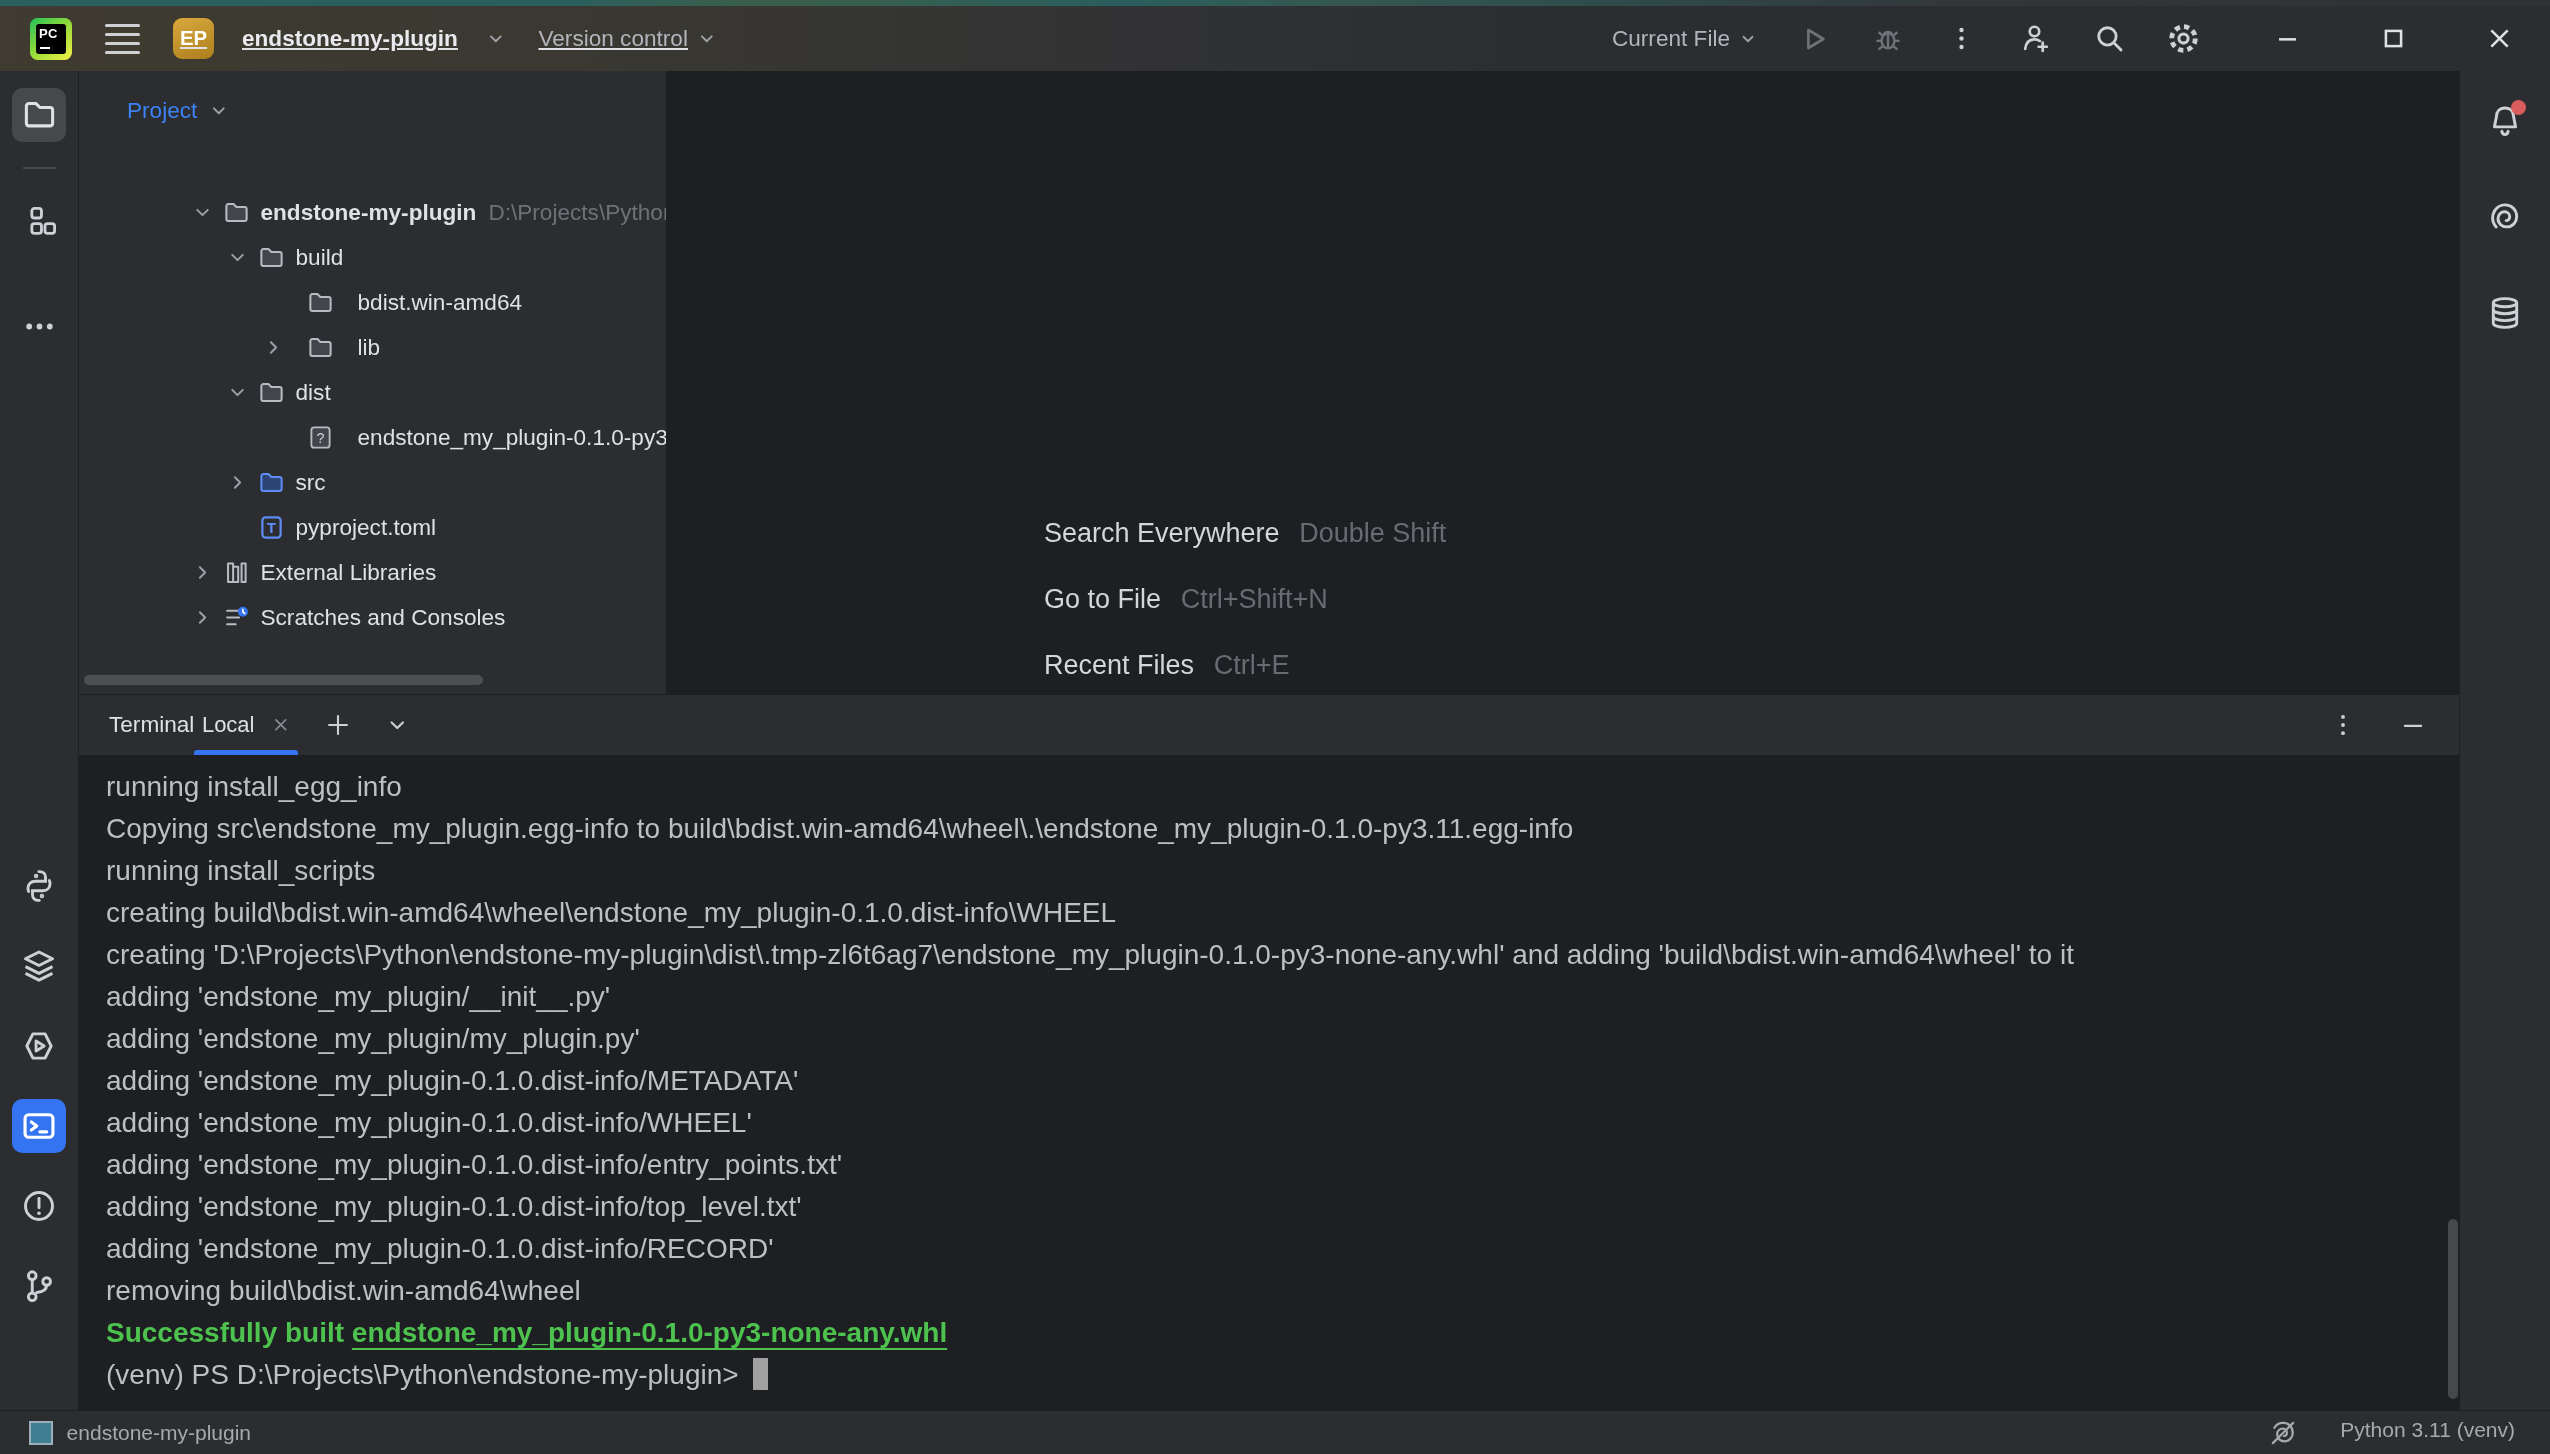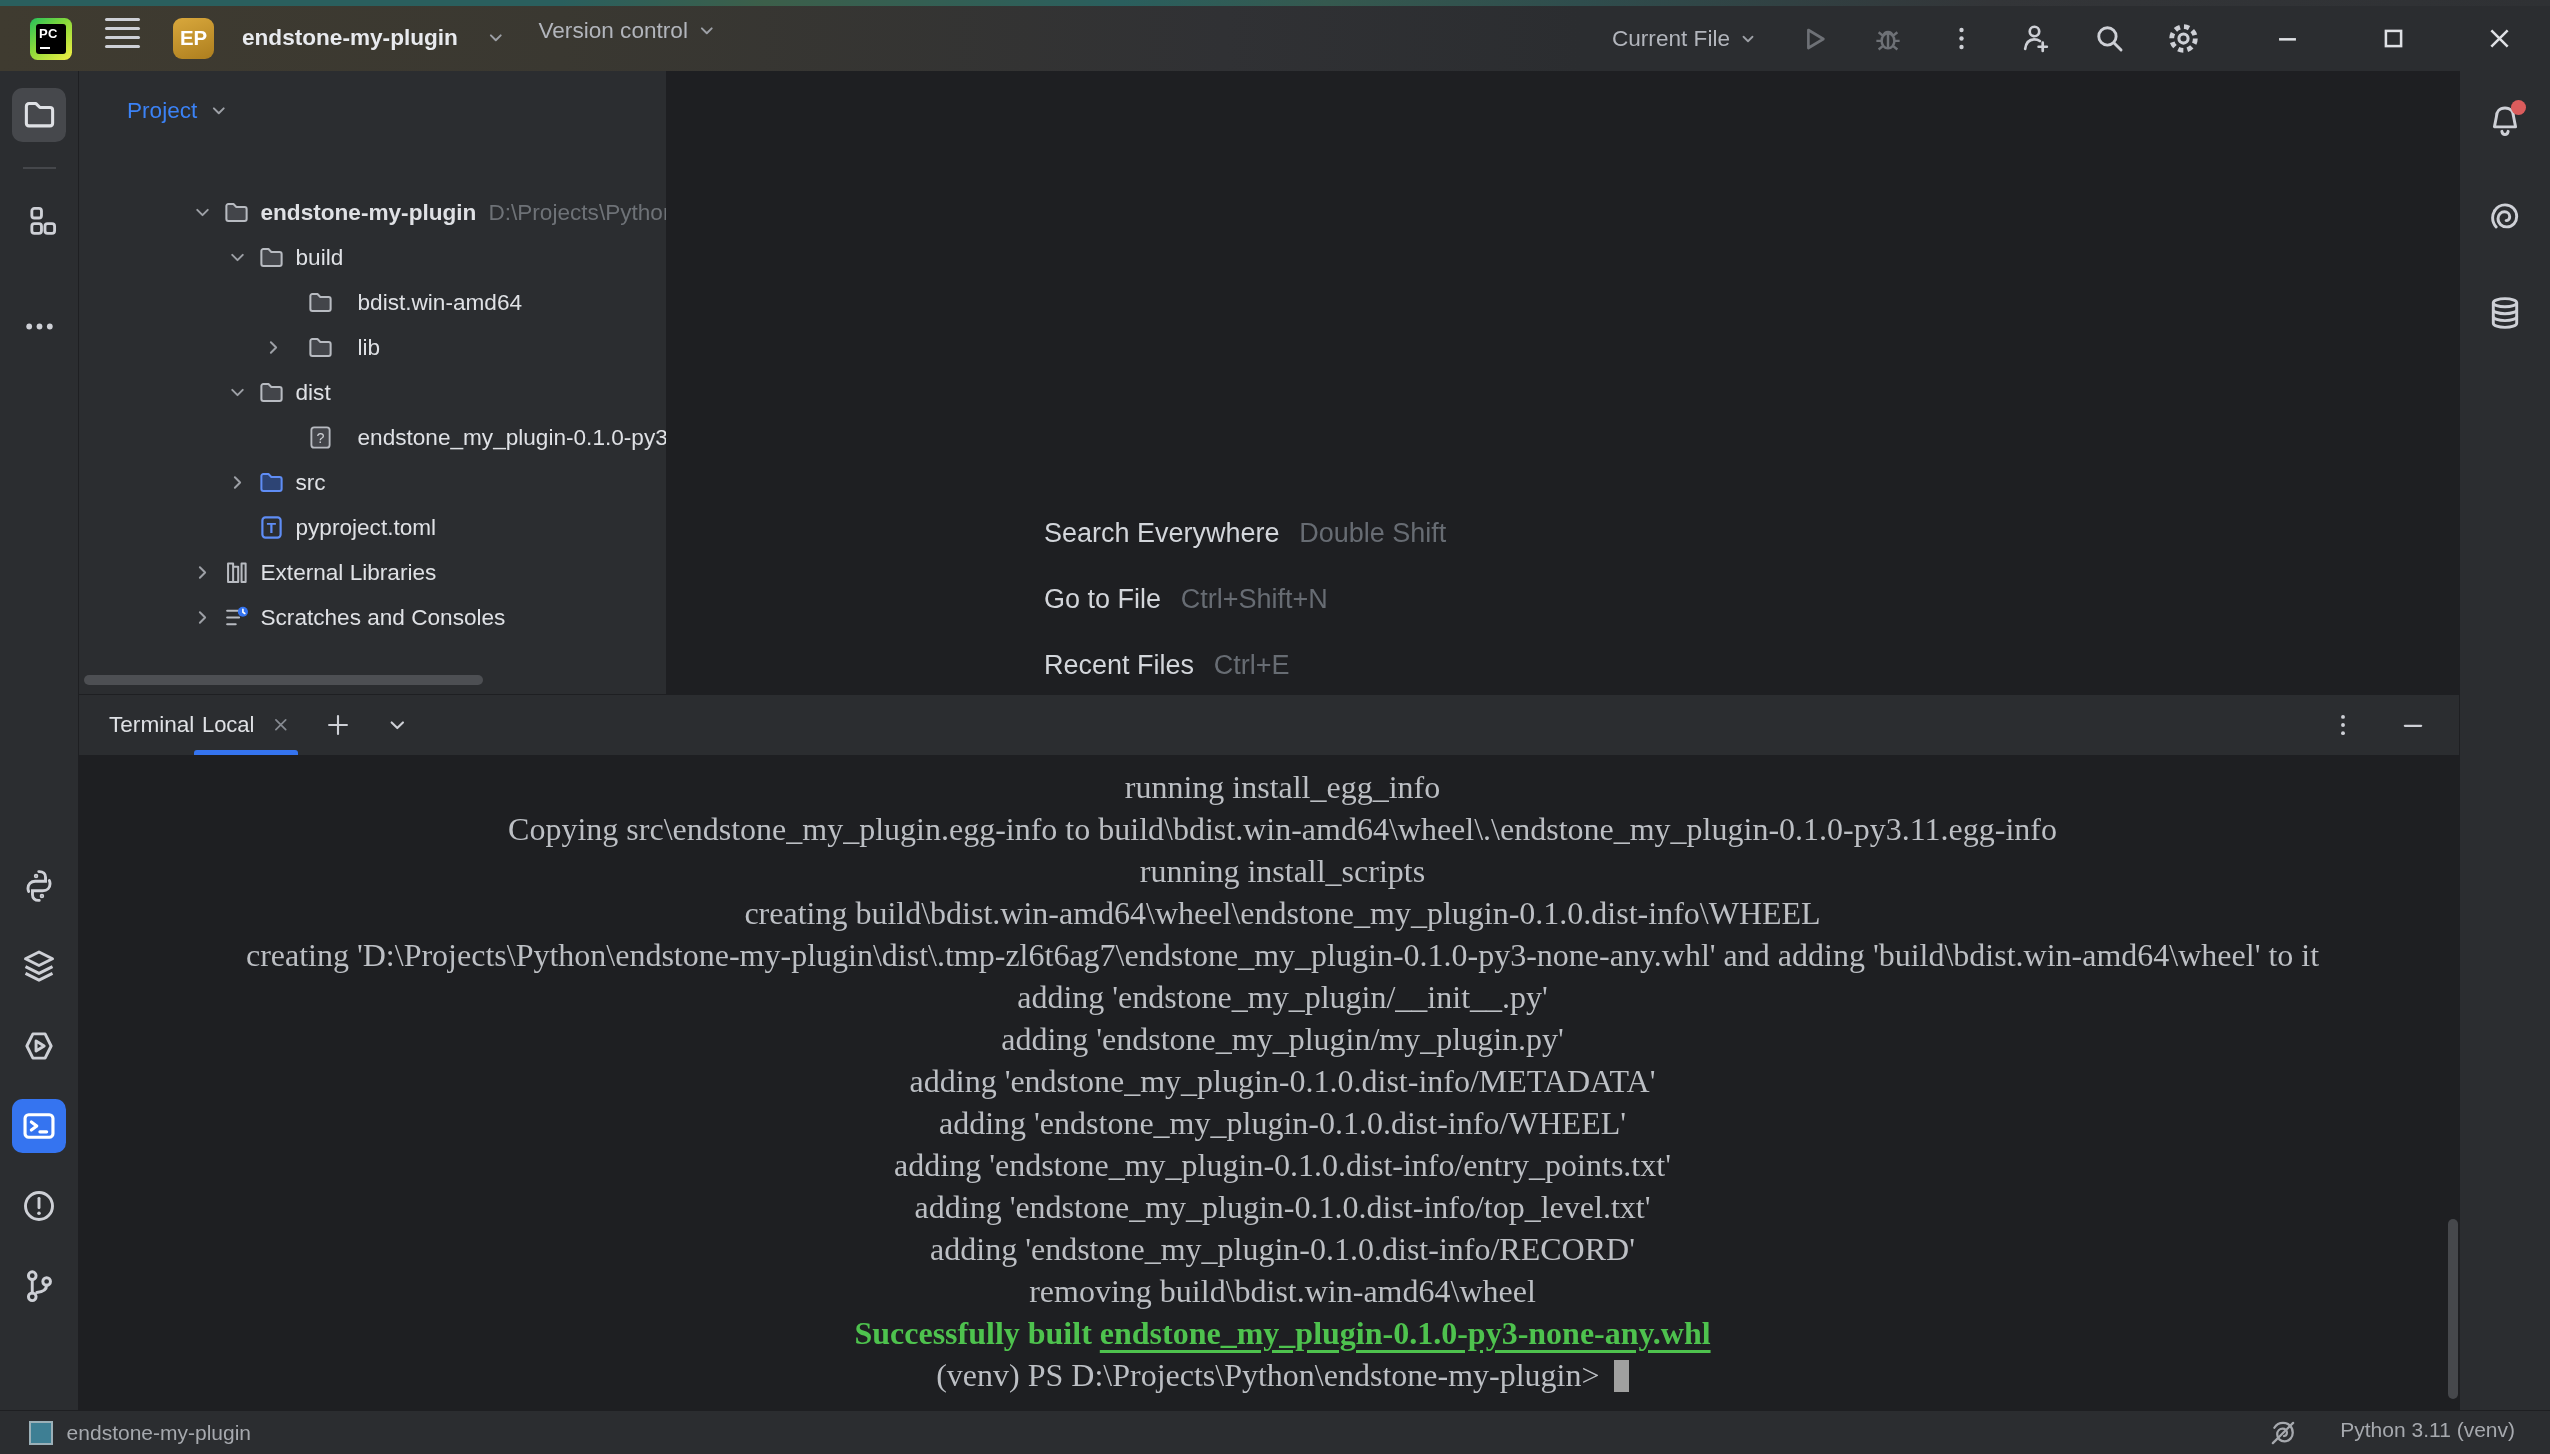--- a/index.html
+++ b/index.html
@@ -7,21 +7,21 @@
               font-family:"Liberation Sans", sans-serif; color:#dfe1e5; }
   svg { display:block; }
 
   
   .top-sliver { height:6px;
     background:linear-gradient(90deg,#2a5f5e 0%,#2a5f5e 22%,#3c5f4a 30%,#2a5f5e 44%,#35594f 52%,#2f4d4d 62%,#333538 78%,#2f3134 100%); }
 
   
   .titlebar { height:65px; display:flex; align-items:center; padding:0 33px 0 30px;
     background:linear-gradient(90deg,#3f3b30 0%,#3a3831 22%,#303134 48%,#2b2d30 62%,#2b2d30 100%); }
-  .tb-left { display:flex; align-items:flex-start; gap:33px; }
+  .tb-left { display:flex; align-items:center; gap:33px;text-decoration:underline; }
   .pc-logo { width:42px; height:42px; border-radius:7.5px; position:relative;
     background:linear-gradient(140deg,#24c05a 0%,#8ada3a 45%,#f6ef44 100%); }
   .pc-logo .inner { position:absolute; left:6px; top:6px; width:30px; height:30px; background:#000; border-radius:3px;
     color:#fff; font-size:13px; font-weight:bold; padding:2.3px 0 0 3px; letter-spacing:0.4px; }
   .pc-logo .inner::after { content:""; position:absolute; left:3.8px; bottom:4.5px; width:10.6px; height:2.3px; background:#fff; }
   .hamburger { width:35px; display:flex; flex-direction:column; gap:6px; cursor:pointer; }
   .hamburger span { height:3px; background:#ced0d6; border-radius:1.5px; }
   .proj-widget { display:flex; align-items:center; gap:28px; cursor:pointer; }
   .ep-badge { width:41px; height:41px; border-radius:9px; display:flex; align-items:center; justify-content:center;
     background:linear-gradient(160deg,#d9a83c,#ad7e1e); color:#fff; font-size:20.4px; font-weight:bold; }
@@ -72,21 +72,21 @@
   
   .terminal { flex:1; display:flex; flex-direction:column; min-height:0; background:#1e1f22; border-top:1.5px solid #1e1f22; }
   .term-header { height:60px; flex-shrink:0; background:#2b2d30; display:flex; align-items:center; padding:0 33px 0 30px; }
   .term-title { font-size:22.6px; color:#dfe1e5; cursor:pointer; }
   .term-tab { position:relative; height:100%; display:flex; align-items:center; gap:16.6px; padding:0 7.5px; cursor:pointer; }
   .term-tab .tab-label { font-size:22px; color:#dfe1e5; }
   .term-tab .tab-underline { position:absolute; left:0; right:0; bottom:0; height:5.3px; background:#3574f0; border-radius:3px 3px 0 0; }
   .term-actions { display:flex; align-items:center; gap:35px; margin-left:27px; }
   .term-header-right { margin-left:auto; display:flex; align-items:center; gap:44px; }
   .term-body { flex:1; position:relative; padding:10.6px 0 0 27px; overflow:hidden;
-    font-family:Liberation Serif, serif; font-size:32px; line-height:42px; color:#bcbfc4;text-align:center; }
+    font-family:Liberation Sans, sans-serif; font-size:28px; line-height:42px; color:#bcbfc4; }
   .tline { white-space:pre; }
   .tline-green { color:#4ec24e; font-weight:bold; white-space:pre; }
   .tlink { color:#4ec24e; text-decoration:underline; text-underline-offset:6px; cursor:pointer; }
   .cursor-block { display:inline-block; width:15px; height:32px; background:#a0a0a0; vertical-align:-6px; margin-left:14.3px; }
   .term-vscroll { position:absolute; right:1.5px; bottom:10.6px; width:9.8px; height:180px; background:#46484c; border-radius:5.3px; }
 
   
   .statusbar { height:45px; background:#2b2d30; border-top:1.5px solid #1e1f22; display:flex; align-items:center;
     padding:0 35px 0 29px; font-size:21px; color:#a6a9ae; }
   .sb-left { display:flex; align-items:center; gap:13.6px; cursor:pointer; }

